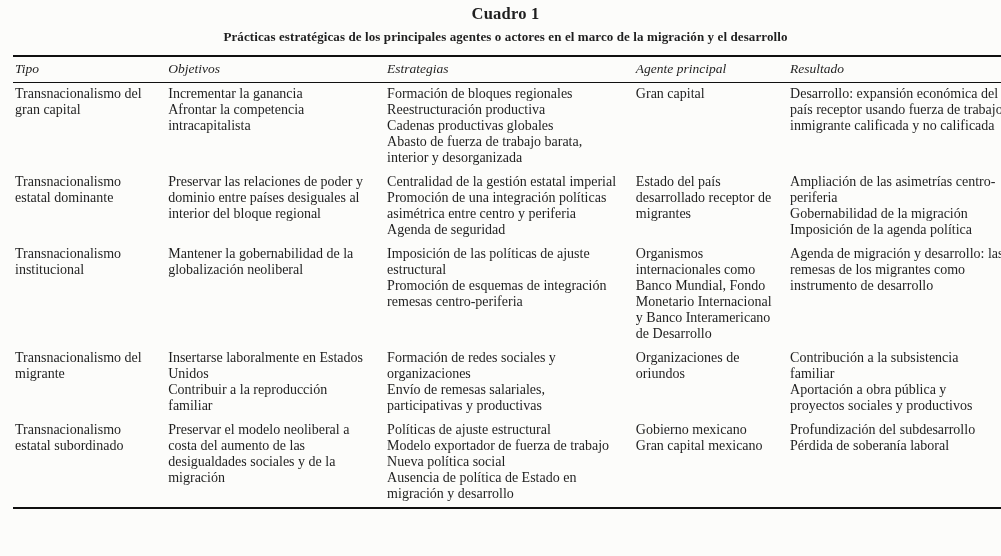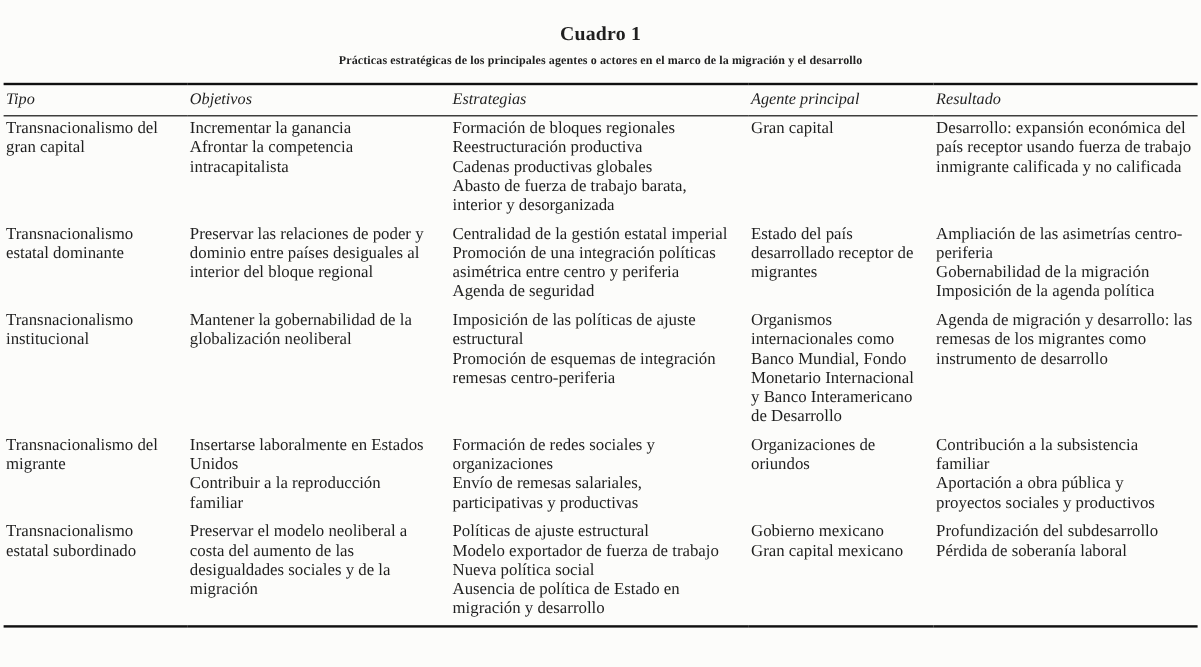--- a/index.html
+++ b/index.html
@@ -9,33 +9,34 @@
   body {
     width: 1001px;
     height: 556px;
     overflow: hidden;
     background: #fcfcfa;
     color: #1f1f1f;
     font-family: "Liberation Serif", serif;
     -webkit-font-smoothing: antialiased;
   }
   .page {
-    padding-top: 18px;
+    padding-top: 4px;
+    margin-left: 10px;
   }
   .table-title {
     text-align: center;
     font-weight: bold;
     font-size: 16.5px;
     line-height: 20px;
     letter-spacing: 0.2px;
   }
   .table-subtitle {
     text-align: center;
     font-weight: bold;
-    font-size: 10px;
+    font-size: 13px;
     line-height: 19px;
     margin-top: 3px;
     letter-spacing: 0.1px;
   }
   table.cuadro {
     width: 995px;
     margin: 9px 3px 0 3px;
     border-collapse: collapse;
     table-layout: fixed;
     border-top: 2.5px solid #101010;

